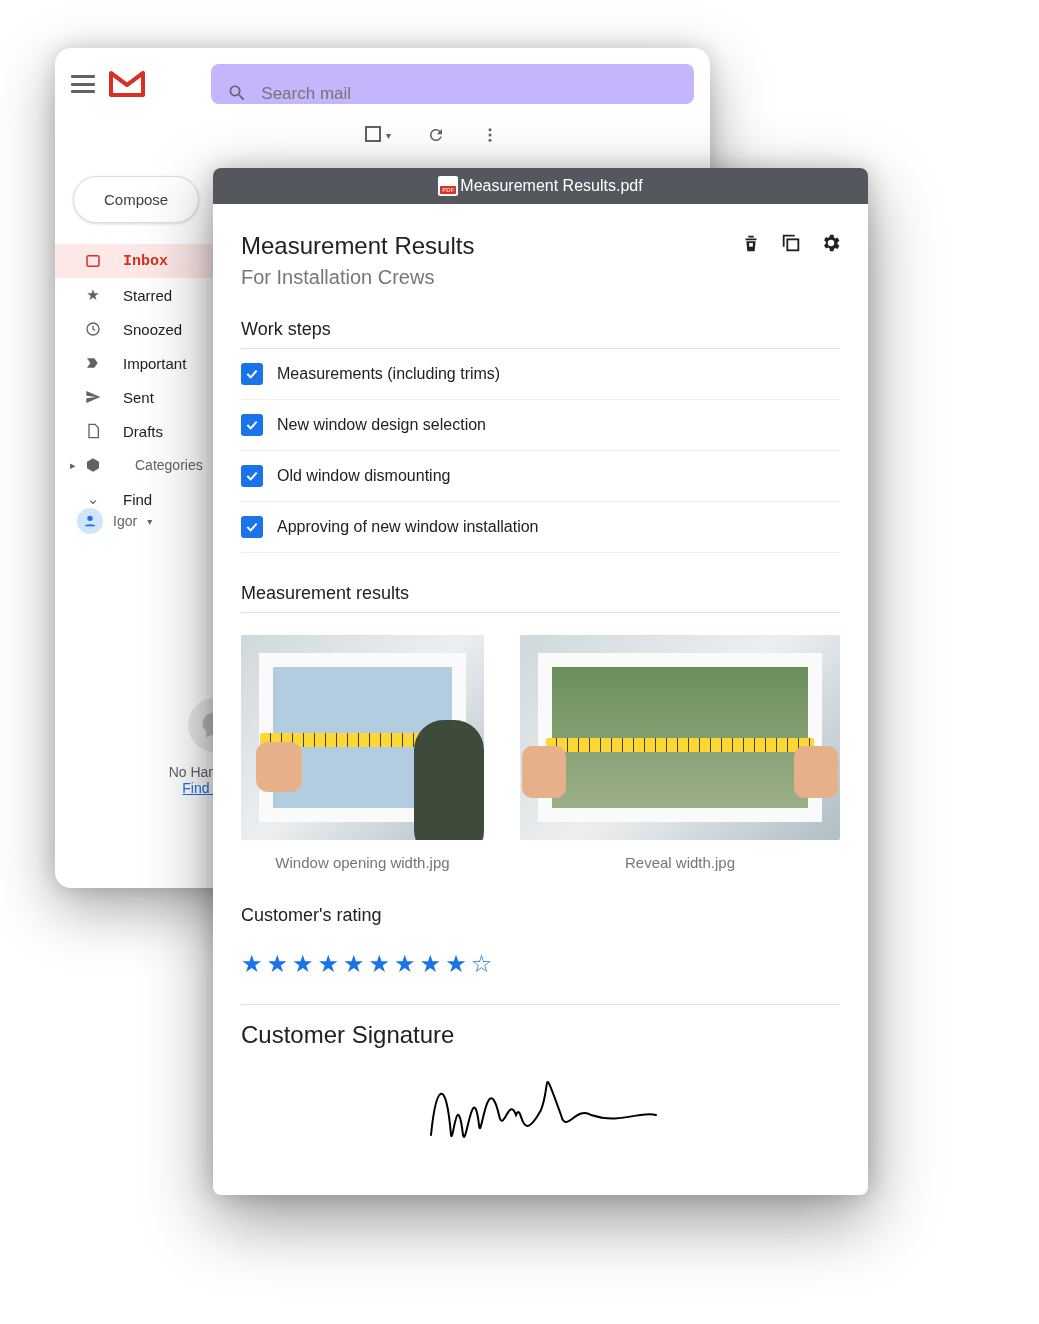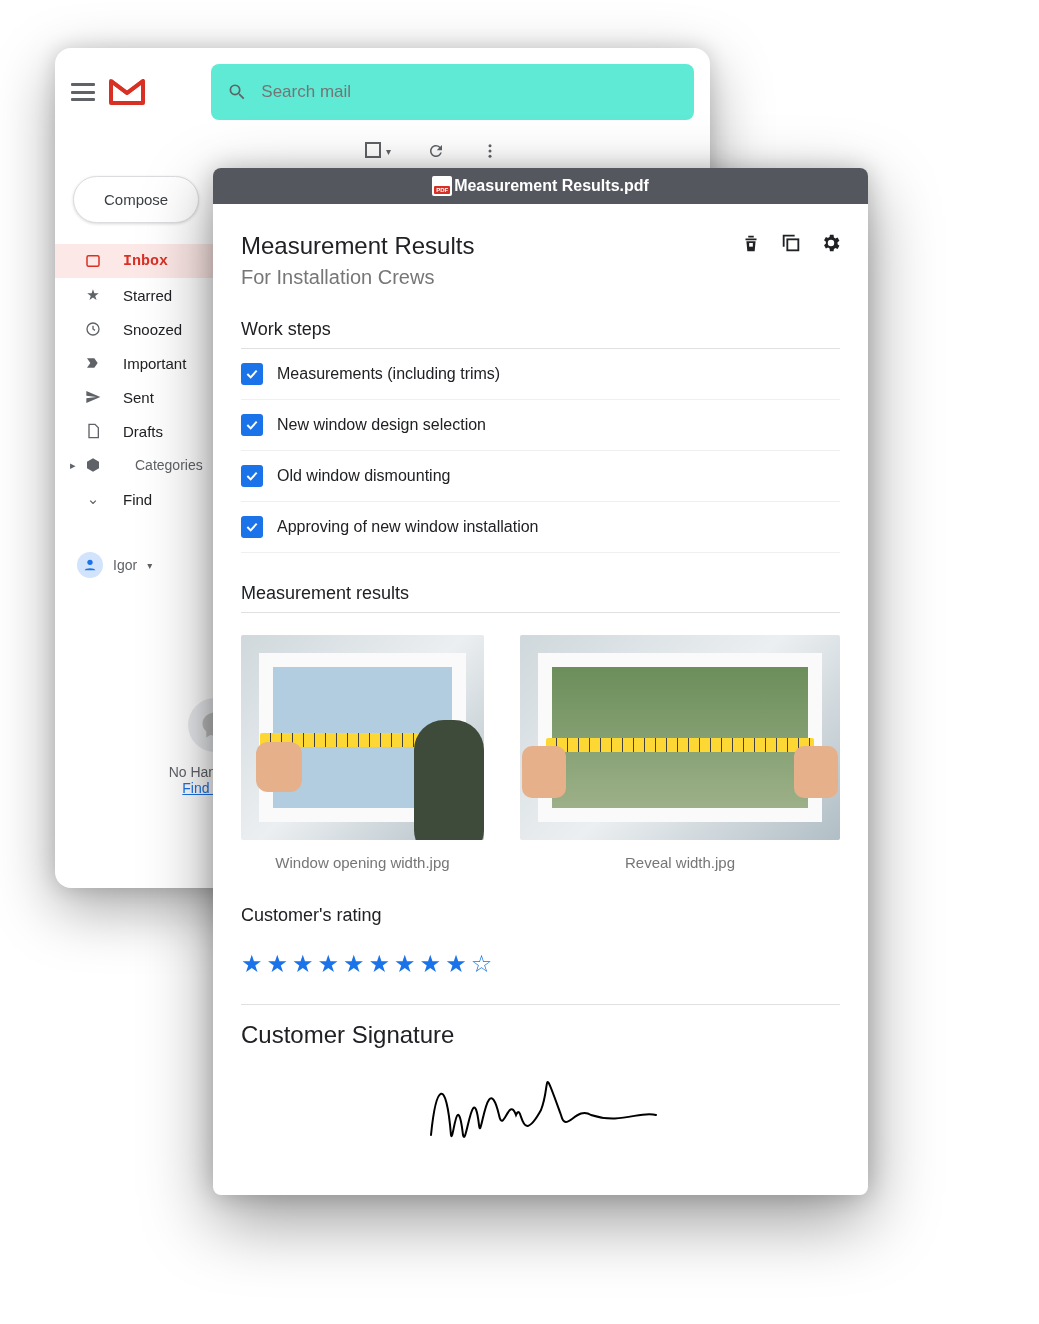--- a/index.html
+++ b/index.html
@@ -43,25 +43,25 @@
 .gmail-logo {
   width: 36px;
   height: 26px;
   position: relative;
   margin-right: 16px;
 }
 .gmail-logo svg { width: 100%; height: 100%; }
 
 .search-box {
   flex: 1;
-  height: 56px;
-  background: #5eead4;
+  height: 40px;
+  background: #c4b5fd;
   border-radius: 8px;
   display: flex;
-  align-items: center;
+  align-items: flex-end;
   padding: 0 16px;
   margin-left: 50px;
 }
 .search-box svg { width: 22px; height: 22px; fill: #5f6368; margin-right: 14px; }
 .search-box input {
   border: none; background: transparent; font-size: 17px; color: #5f6368; outline: none; width: 100%;
 }
 
 .toolbar {
   display: flex;
@@ -112,21 +112,21 @@
   display: flex; align-items: center; justify-content: center;
   color: #5f6368;
 }
 .sidebar-item.active .icon { color: #d93025; }
 .sidebar-item.expand-chevron { font-size: 14px; color: #5f6368; }
 .sidebar-item.expand-chevron::before { content:"▸"; margin-right: 5px; font-size: 11px; color:#5f6368; position:absolute; left:15px; }
 .sidebar-item { position: relative; }
 
 .user-row {
   position: absolute;
-  top: 504px;
+  top: 460px;
   left: 22px;
   display: flex;
   align-items: center;
   gap: 10px;
   color: #5f6368;
   font-size: 14px;
 }
 .avatar {
   width: 26px; height: 26px; border-radius: 50%; background:#d2e3fc;
   display:flex; align-items:center; justify-content:center;
@@ -165,21 +165,20 @@
 .pdf-titlebar {
   background: #55575e;
   color: #fff;
   display: flex;
   align-items: center;
   justify-content: center;
   padding: 8px 0;
   border-radius: 8px 8px 0 0;
   font-size: 16px;
   gap: 2px;
-  font-weight: bold;
 }
 .pdf-icon {
   width: 20px; height: 20px; background:#fff; border-radius:2px; position:relative;
   display:flex; align-items:flex-end; justify-content:center;
 }
 .pdf-icon::after { content:"PDF"; font-size:6px; color:#fff; background:#d93025; padding:1px 2px; border-radius:1px; margin-bottom:2px;}
 
 .pdf-body {
   padding: 28px 28px 36px 28px;
   position: relative;

